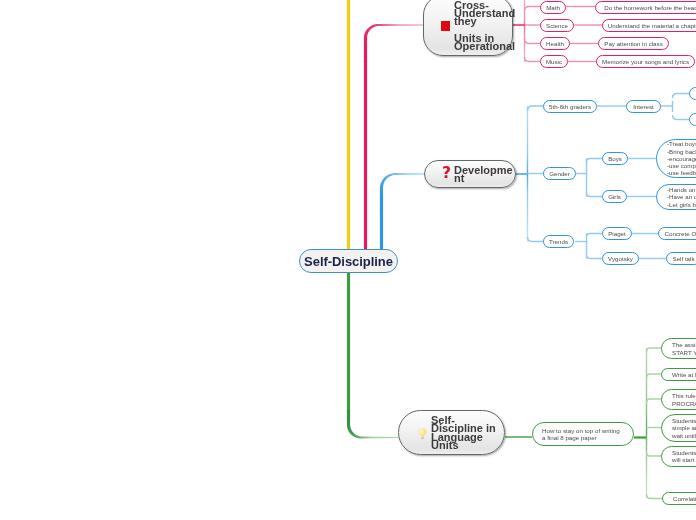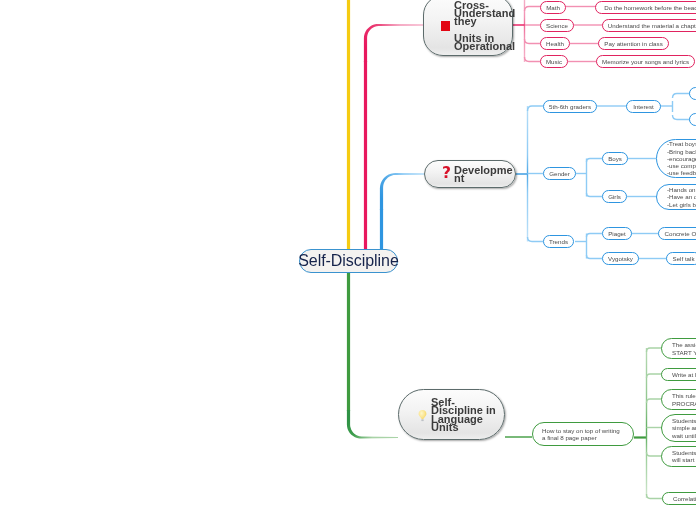--- a/index.html
+++ b/index.html
@@ -52,21 +52,21 @@
   .bl{border-color:#2e95e0;}
   .gr{border-color:#3f9b3f;}
   .ml{white-space:pre;line-height:7.3px;}
   .ml .txt{width:100%;}
   .lalign{justify-content:flex-start;padding-left:10px;}
   .lalign2{justify-content:flex-start;padding-left:9px;}
   .leaf{}
 
   
   .root{justify-content:center;}
-  .rootlabel{font-size:16px;font-weight:400;color:#16234b;letter-spacing:-0.05px;}
+  .rootlabel{font-size:13px;font-weight:700;color:#16234b;letter-spacing:-0.05px;}
 
   
   .bigtxt{font-size:11px;font-weight:700;color:#3b3b3b;line-height:8.3px;}
   .ico{flex:0 0 auto;margin-left:17px;margin-right:4px;}
   .ico.sq{width:9px;height:10px;background:#e20613;}
   .ico.qm{color:#d8122a;font-size:15.5px;font-weight:700;line-height:11px;
           font-family:"DejaVu Sans",sans-serif;width:8px;height:11px;overflow:visible;
           display:block;margin-top:-1px;}
   .ico.bulb{width:9px;height:14px;margin-left:19px;margin-right:4px;}
 </style>
@@ -234,21 +234,21 @@
 
   <div class="node pill bl" style="left:602px;top:227px;width:30px;height:13px;">
     <span class="txt">Piaget</span></div>
   <div class="node pill bl" style="left:602px;top:252px;width:37px;height:13px;">
     <span class="txt">Vygotsky</span></div>
   <div class="node pill bl leaf" style="left:658px;top:227px;width:72px;height:13px;">
     <span class="txt">Concrete Operational</span></div>
   <div class="node pill bl leaf" style="left:666px;top:252px;width:35px;height:13px;">
     <span class="txt">Self talk</span></div>
 
-  <div class="node bignode pilled" style="left:398px;top:389px;width:107px;height:51px;">
+  <div class="node bignode pilled" style="left:398px;top:410px;width:107px;height:45px;">
     <span class="ico bulb"><svg width="9" height="14" viewBox="0 0 9 14">
           <defs>
             <radialGradient id="bg" cx="38%" cy="32%" r="72%">
               <stop offset="0%" stop-color="#fdf6c9"></stop>
               <stop offset="55%" stop-color="#fbe591"></stop>
               <stop offset="100%" stop-color="#f3d25a"></stop>
             </radialGradient>
           </defs>
           <path d="M4.5 2.0 C6.7 2.0 8.4 3.6 8.4 5.7 C8.4 7.0 7.6 8.0 6.8 9.0 C6.0 10.0 5.3 10.9 4.5 12.1 C3.7 10.9 3.0 10.0 2.2 9.0 C1.4 8.0 0.6 7.0 0.6 5.7 C0.6 3.6 2.3 2.0 4.5 2.0 Z" fill="url(#bg)"></path>
           <rect x="3.3" y="11.2" width="2.4" height="1.5" fill="#c7cbd0"></rect>

